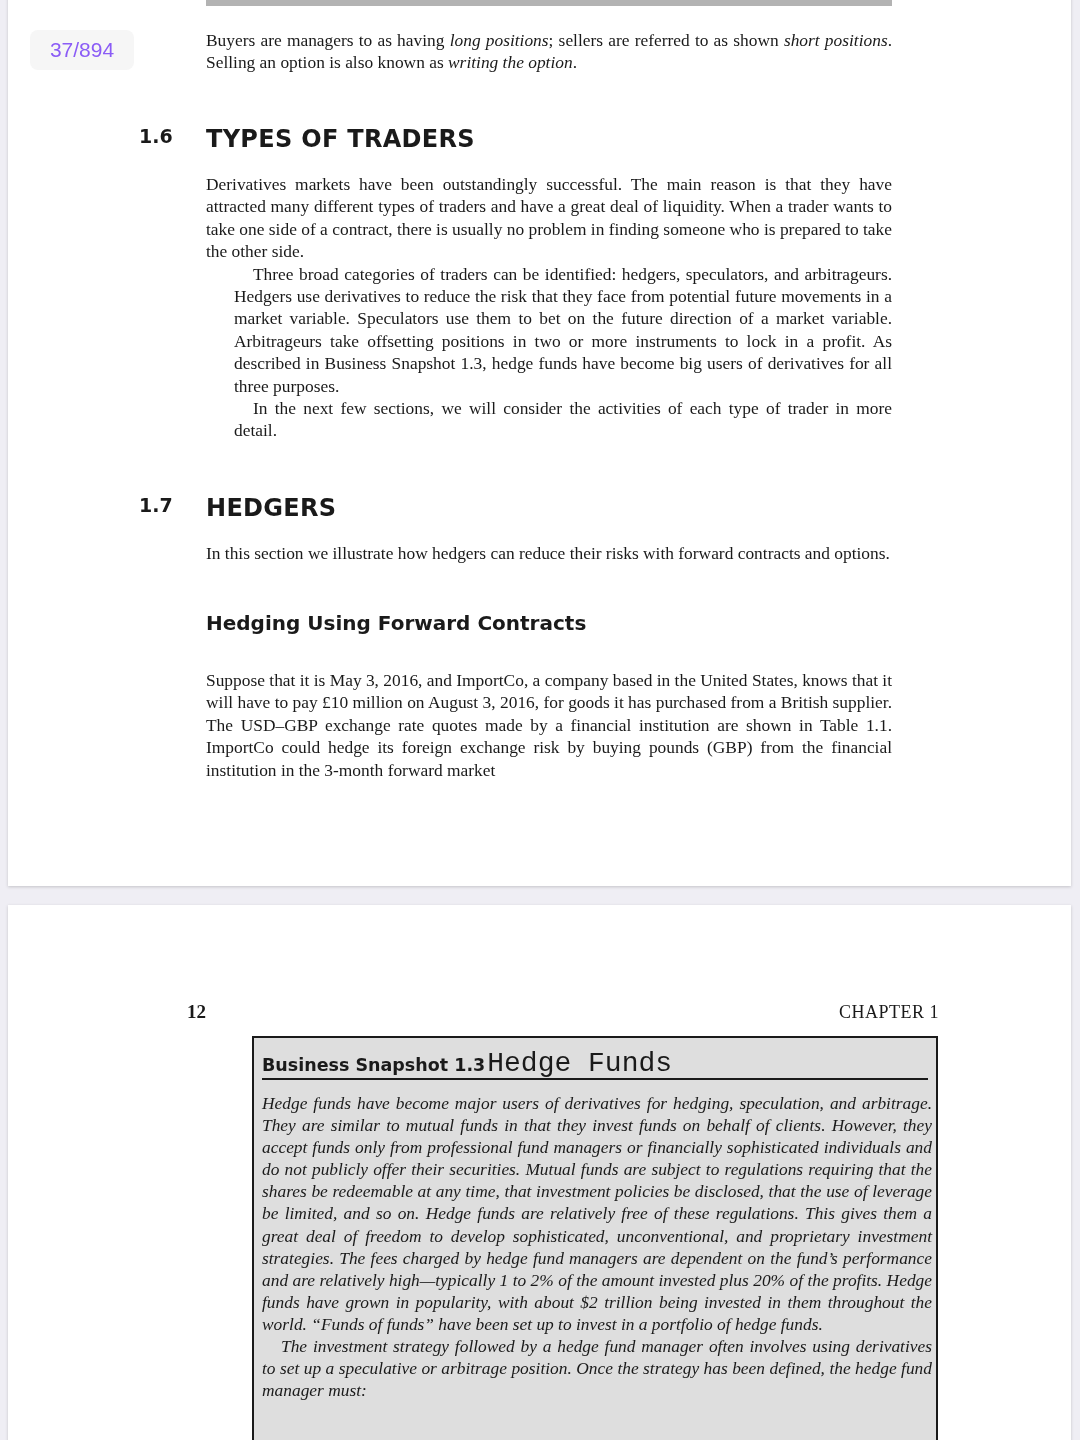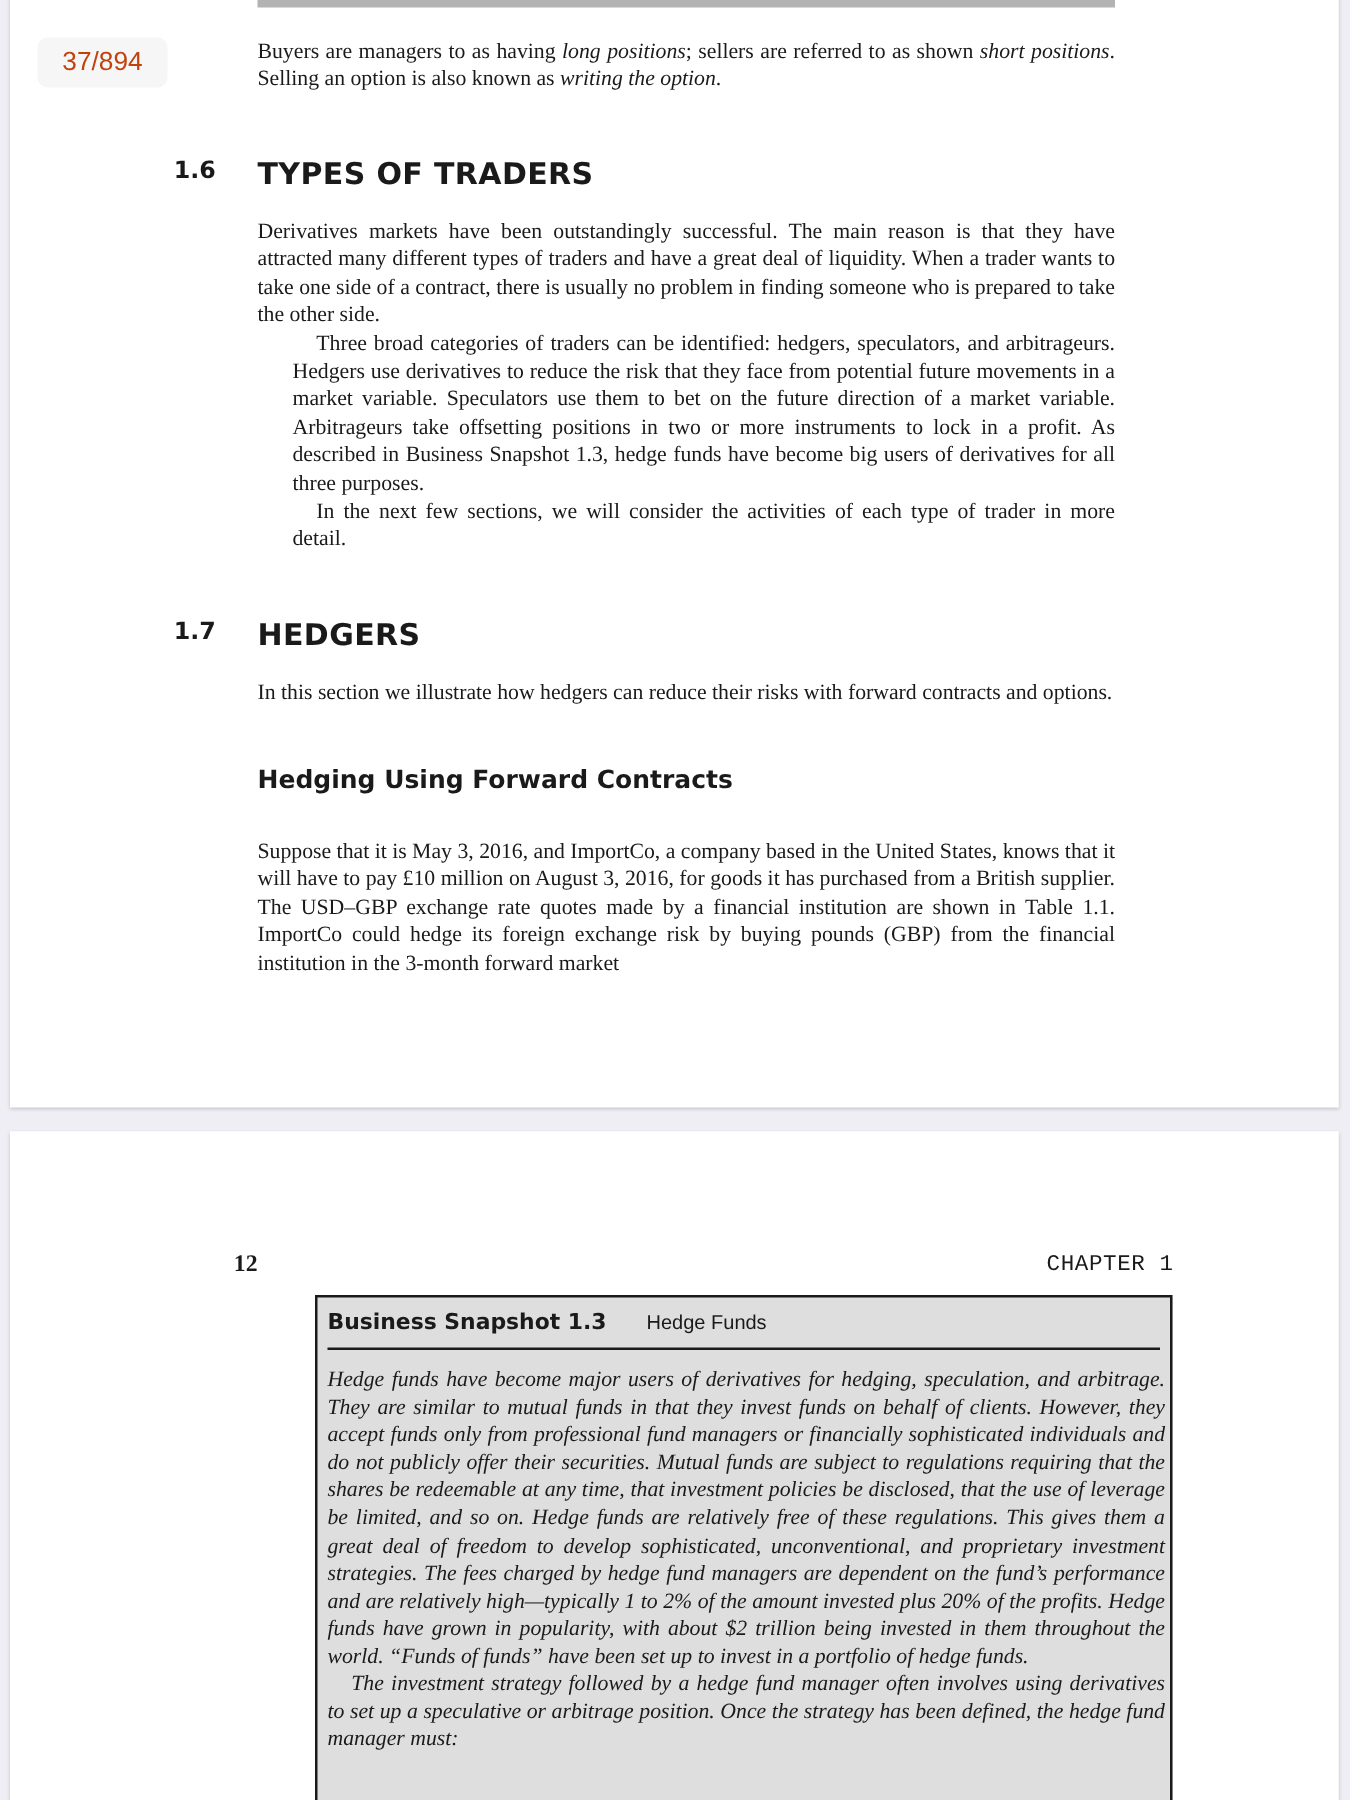--- a/index.html
+++ b/index.html
@@ -39,21 +39,21 @@
       background: #b3b3b3;
     }
     .page-counter {
       position: absolute;
       left: 30px;
       top: 30px;
       width: 104px;
       height: 40px;
       border-radius: 8px;
       background: #f6f6f6;
-      color: #c2410c;
+      color: #8b5cf6;
       font-family: "Liberation Sans", "DejaVu Sans", sans-serif;
       font-size: 21px;
       line-height: 40px;
       text-align: center;
       z-index: 5;
     }
     .body-text {
       position: absolute;
       left: 198px;
       width: 686px;
@@ -98,21 +98,21 @@
       font-weight: bold;
       font-size: 19px;
       font-family: "Liberation Serif", serif;
     }
     .running-head-chapter {
       position: absolute;
       right: 132px;
       top: 97px;
       font-size: 18px;
       letter-spacing: 0.5px;
-      font-family: Liberation Mono, monospace;
+      font-family: Liberation Serif, serif;
     }
     .snapshot-box {
       position: absolute;
       left: 244px;
       top: 131px;
       width: 686px;
       height: 460px;
       background: #dedede;
       border: 2px solid #1a1a1a;
       box-sizing: border-box;
@@ -124,23 +124,23 @@
       width: 666px;
       height: 30px;
       border-bottom: 2px solid #1a1a1a;
     }
     .snapshot-label {
       font-family: "DejaVu Sans", sans-serif;
       font-weight: bold;
       font-size: 17.5px;
     }
     .snapshot-title {
-      font-family: Liberation Sans, sans-serif;
-      font-size: 16px;
-      margin-left: 32px;
+      font-family: Liberation Mono, monospace;
+      font-size: 28px;
+      margin-left: 2px;
     }
     .snapshot-body {
       position: absolute;
       left: 8px;
       top: 54px;
       width: 670px;
       font-size: 17.4px;
       line-height: 22.1px;
       text-align: justify;
     }

